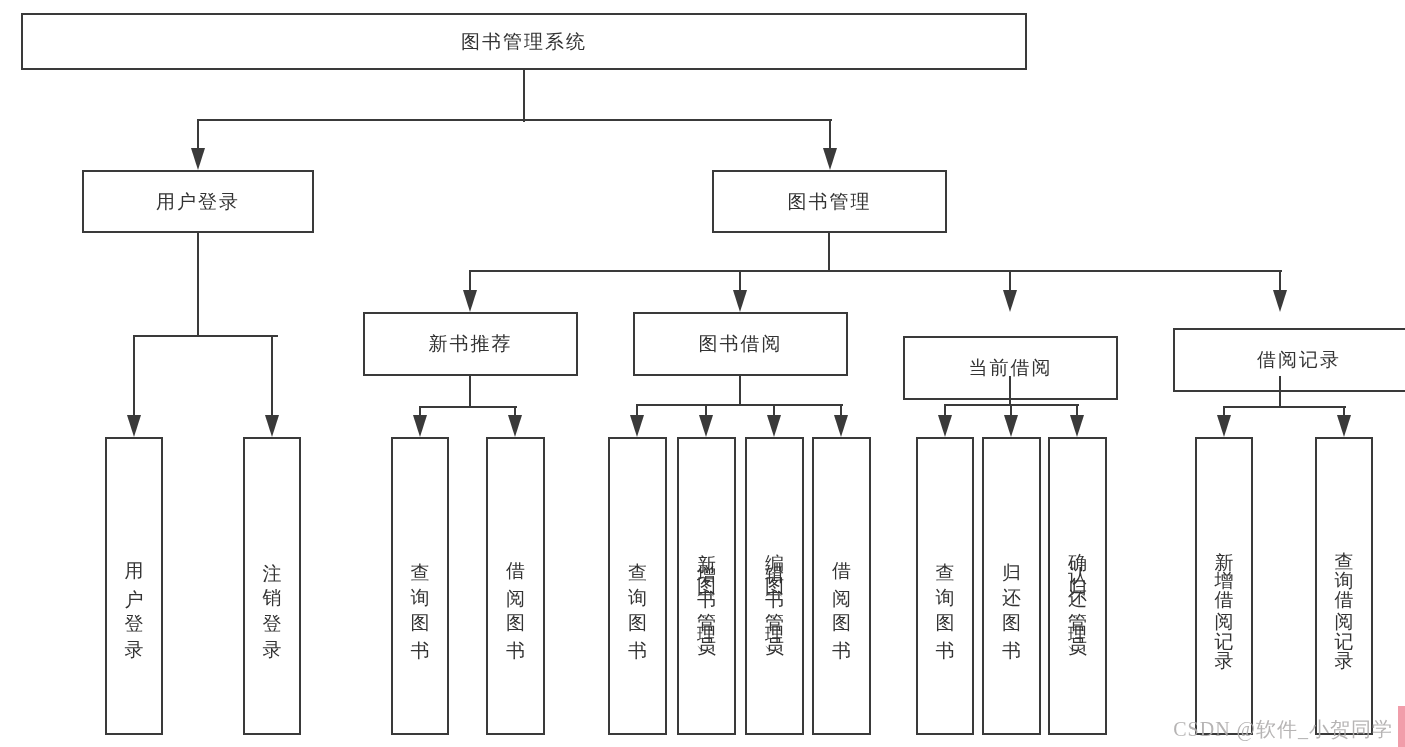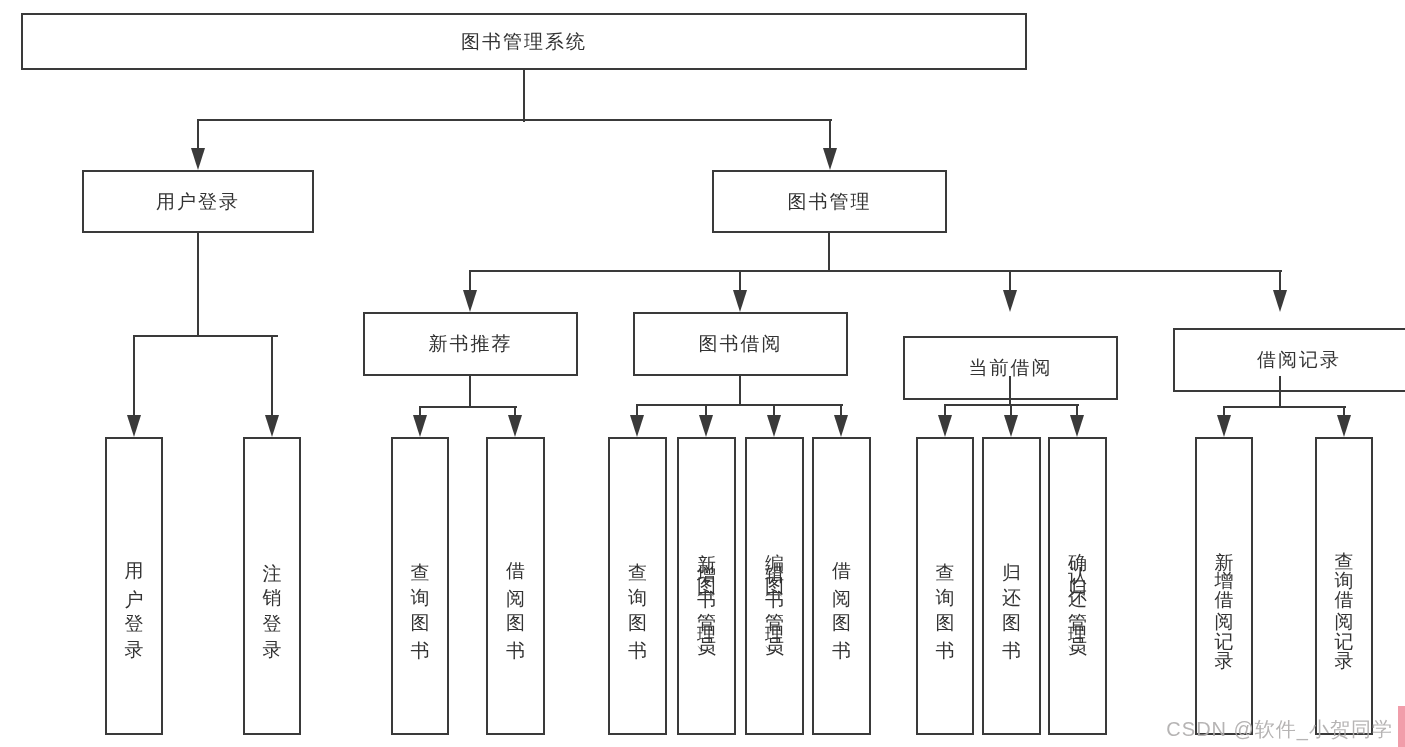--- a/index.html
+++ b/index.html
@@ -1,19 +1,19 @@
 <!DOCTYPE html>
 <html><head>
 <meta charset="utf-8">
 <style>
   html,body { margin:0; padding:0; background:#ffffff; }
   #canvas {
     position:relative; width:1405px; height:747px;
     background:#ffffff; overflow:hidden;
-    font-family:Liberation Sans, sans-serif;
+    font-family:Liberation Serif, serif;
   }
   .box {
     position:absolute; box-sizing:border-box;
     border:2px solid #3a3a3a; background:#ffffff;
     display:flex; align-items:center; justify-content:center;
     color:#333333;
   }
   .hlabel { font-size:19px; letter-spacing:2px; white-space:nowrap; }
   .vt {
     writing-mode:vertical-rl; text-orientation:mixed;

